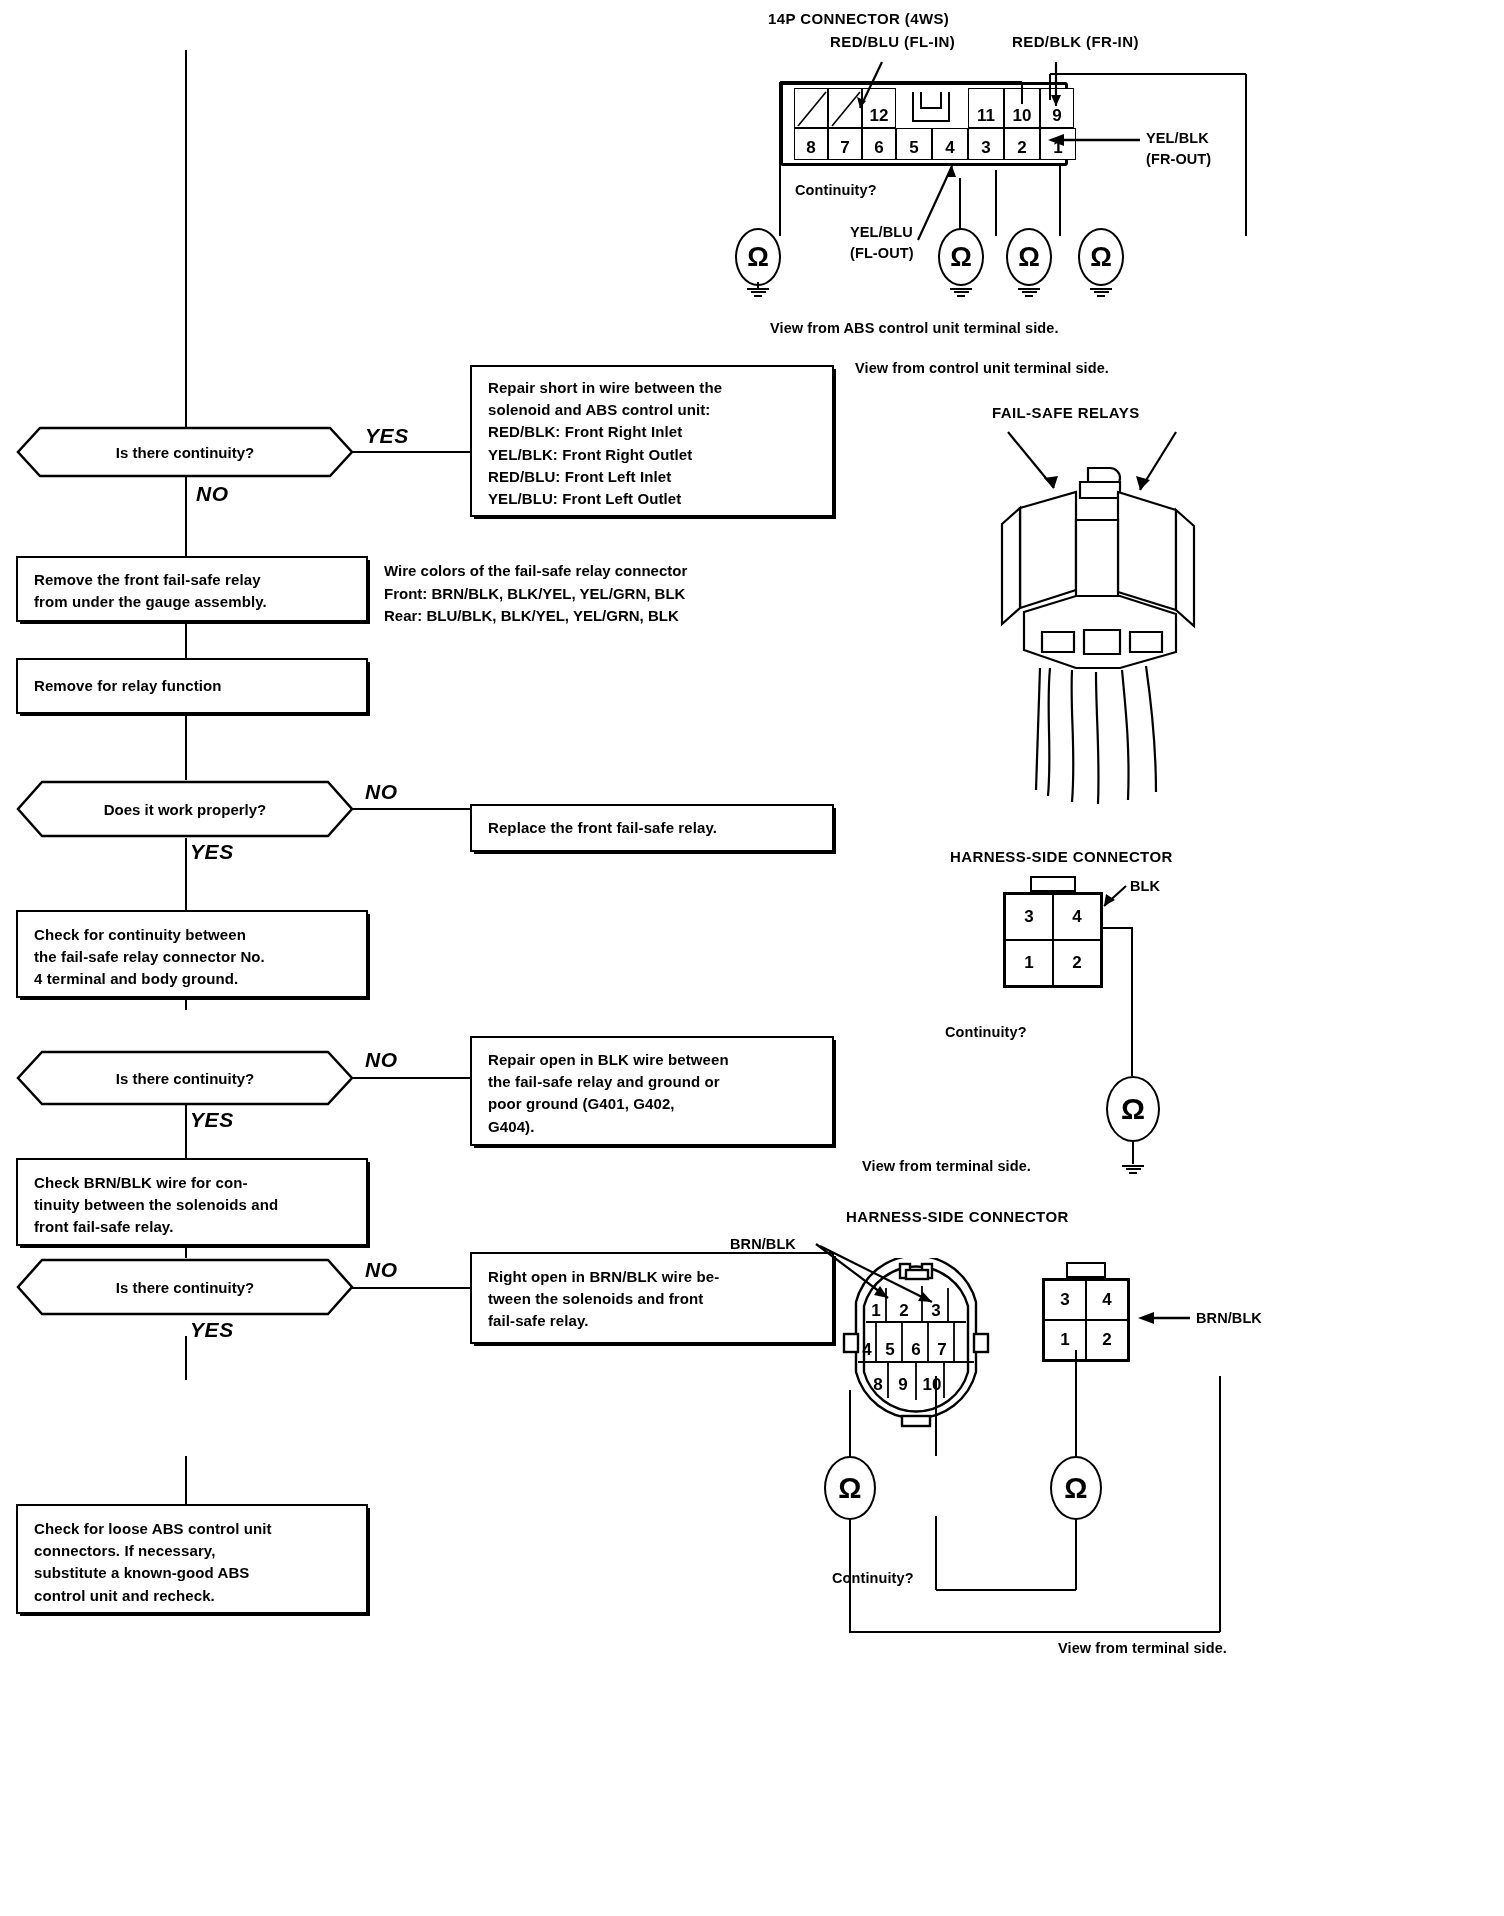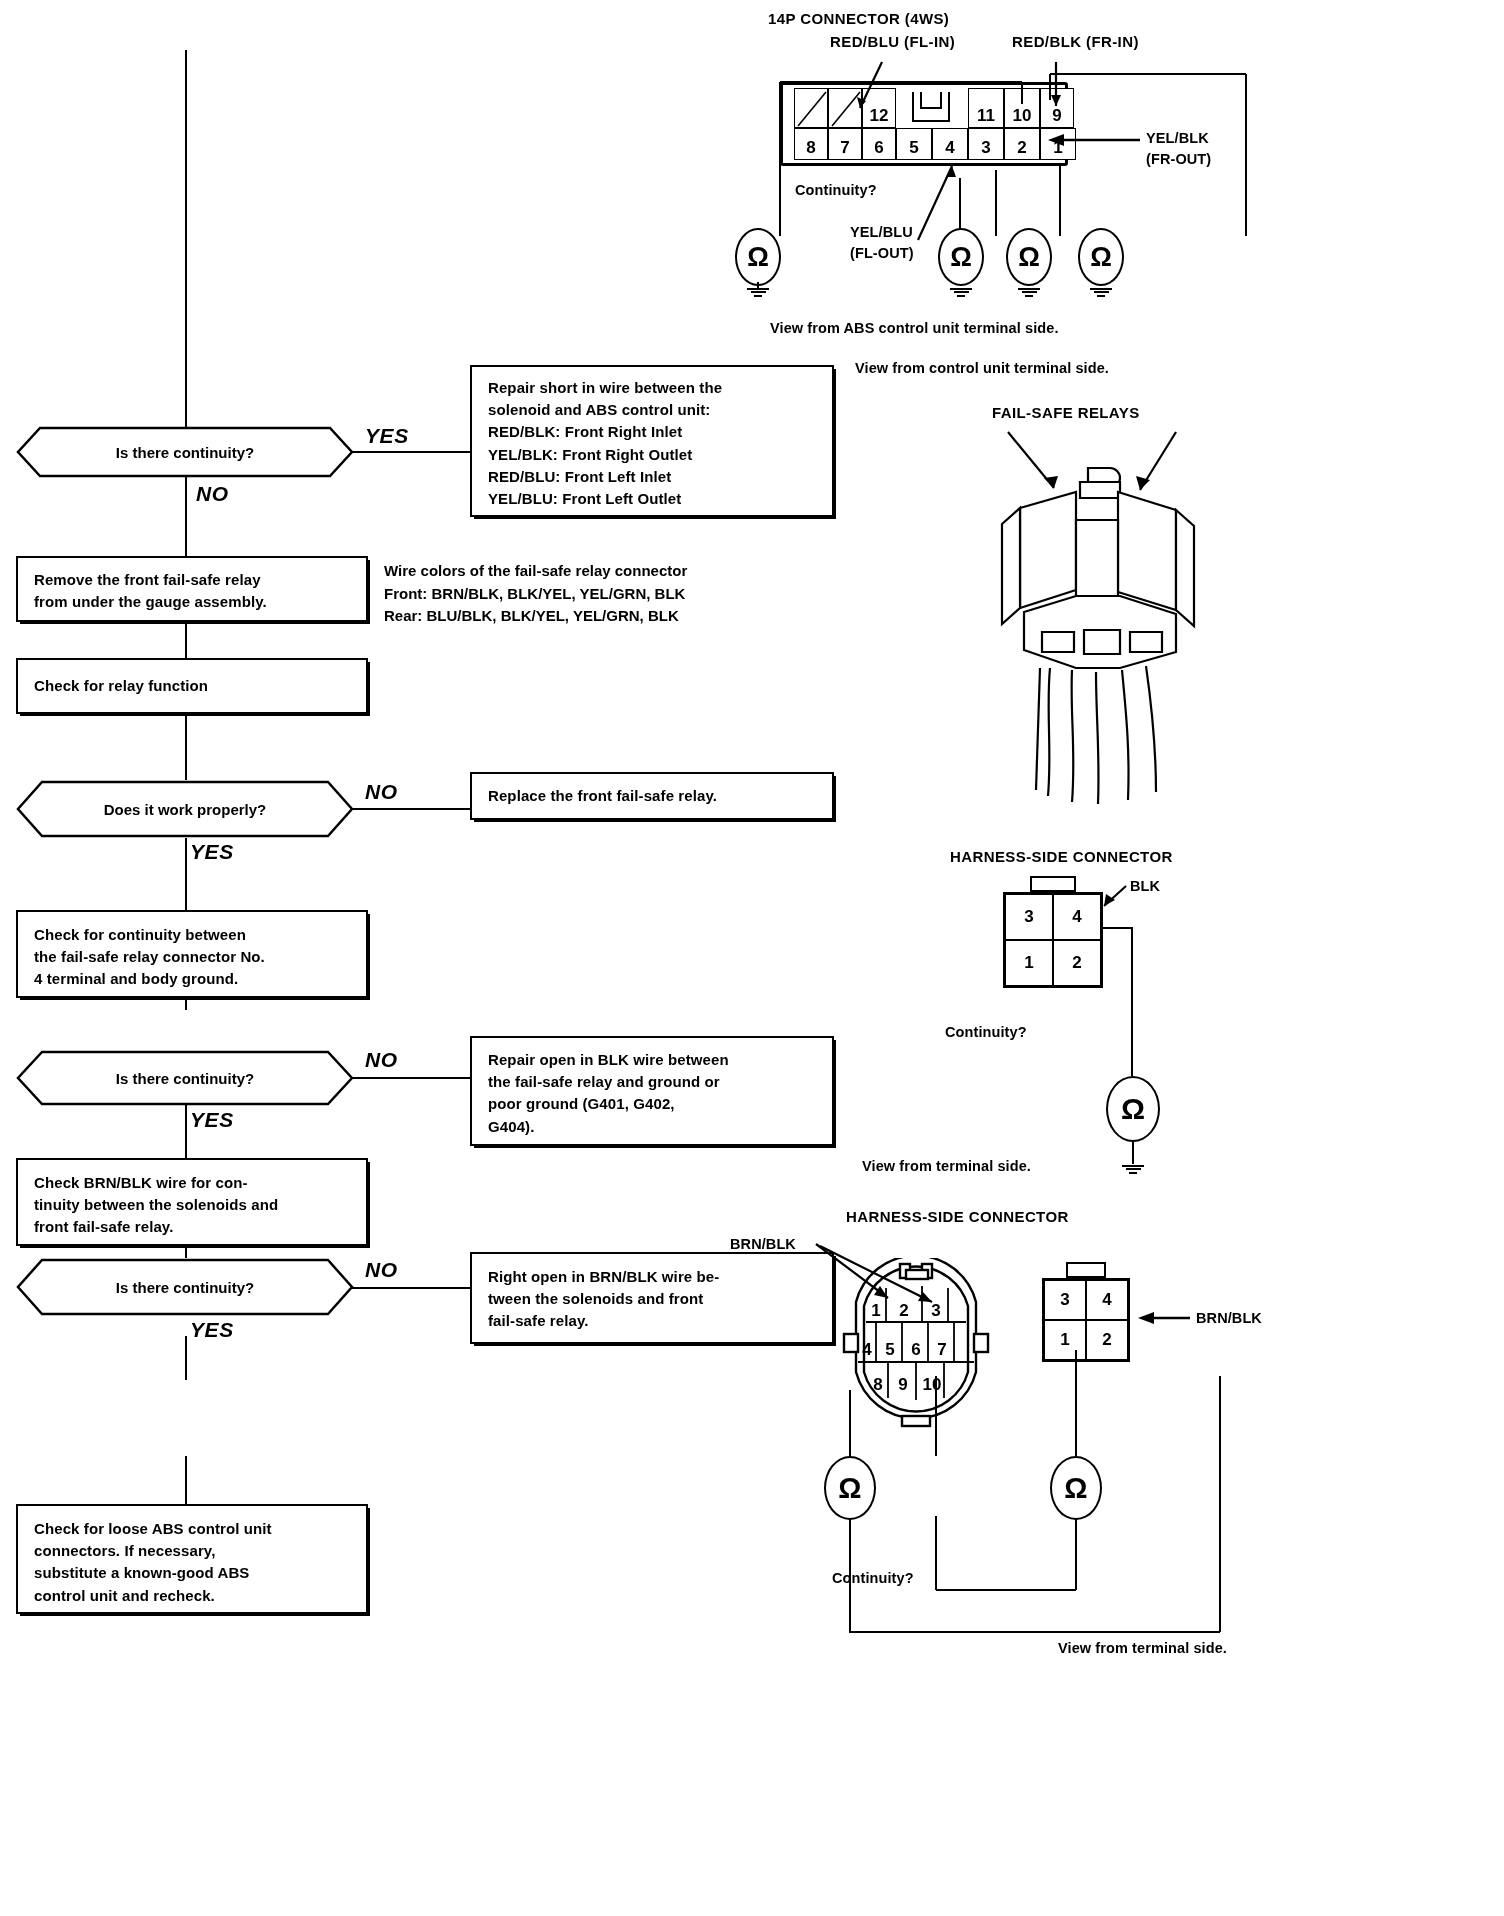--- a/index.html
+++ b/index.html
@@ -115,34 +115,34 @@
     <div>from under the gauge assembly.</div>
   </div>
 
   <div class="note" style="left:384px;top:560px;width:430px;">
     <div>Wire colors of the fail-safe relay connector</div>
     <div>Front: BRN/BLK, BLK/YEL, YEL/GRN, BLK</div>
     <div>Rear:  BLU/BLK, BLK/YEL, YEL/GRN, BLK</div>
   </div>
 
   <div class="proc thick" style="left:16px;top:658px;width:352px;height:56px;display:flex;align-items:center;">
-    <div>Check  for  relay  function</div>
+    <div>Remove  for  relay  function</div>
   </div>
 
   <div class="hexwrap" style="left:16px;top:780px;width:338px;height:58px;">
     <svg width="338" height="58" viewBox="0 0 338 58">
       <path d="M26 2 H312 L336 29 L312 56 H26 L2 29 Z" fill="#fff" stroke="#000" stroke-width="2.5"></path>
     </svg>
     <div class="hexlabel">Does it work properly?</div>
   </div>
   <div class="branch-label" style="left:365px;top:780px;">NO</div>
   <div class="branch-label" style="left:190px;top:840px;">YES</div>
   <div class="hline" style="left:352px;top:808px;width:118px;"></div>
 
-  <div class="proc thick" style="left:470px;top:772px;width:364px;height:48px;display:flex;align-items:center;">
+  <div class="proc thick" style="left:470px;top:804px;width:364px;height:48px;display:flex;align-items:center;">
     <div>Replace the front fail-safe relay.</div>
   </div>
 
   <div class="proc thick" style="left:16px;top:910px;width:352px;height:88px;padding-top:12px;">
     <div>Check   for   continuity   between</div>
     <div>the fail-safe relay connector No.</div>
     <div>4 terminal and body ground.</div>
   </div>
 
   <div class="hexwrap" style="left:16px;top:1050px;width:338px;height:56px;">

